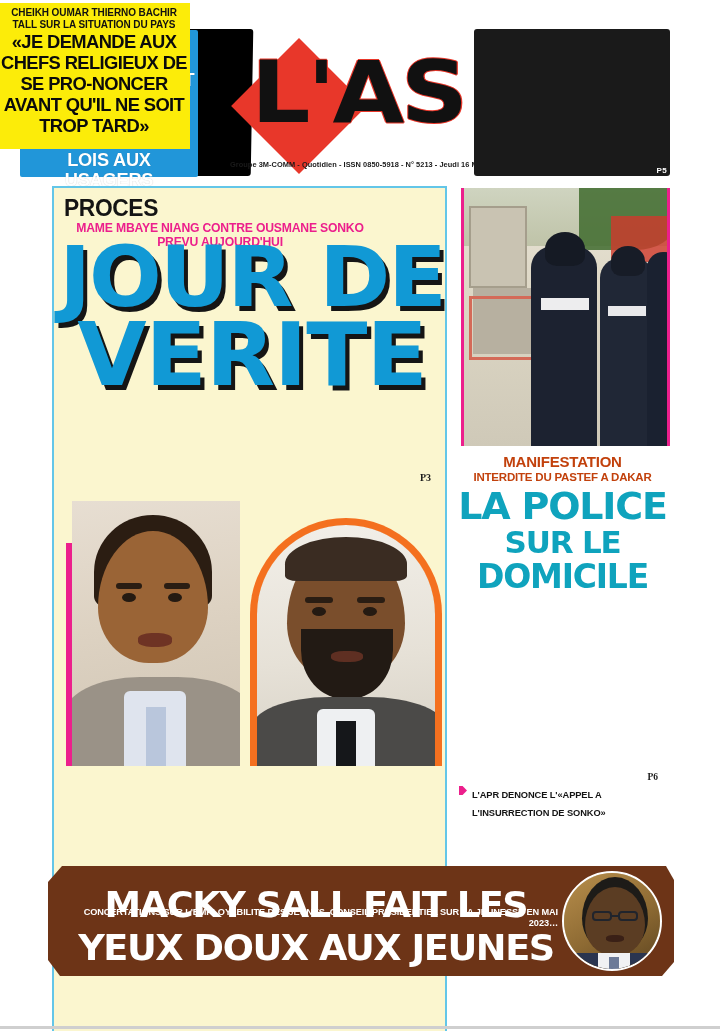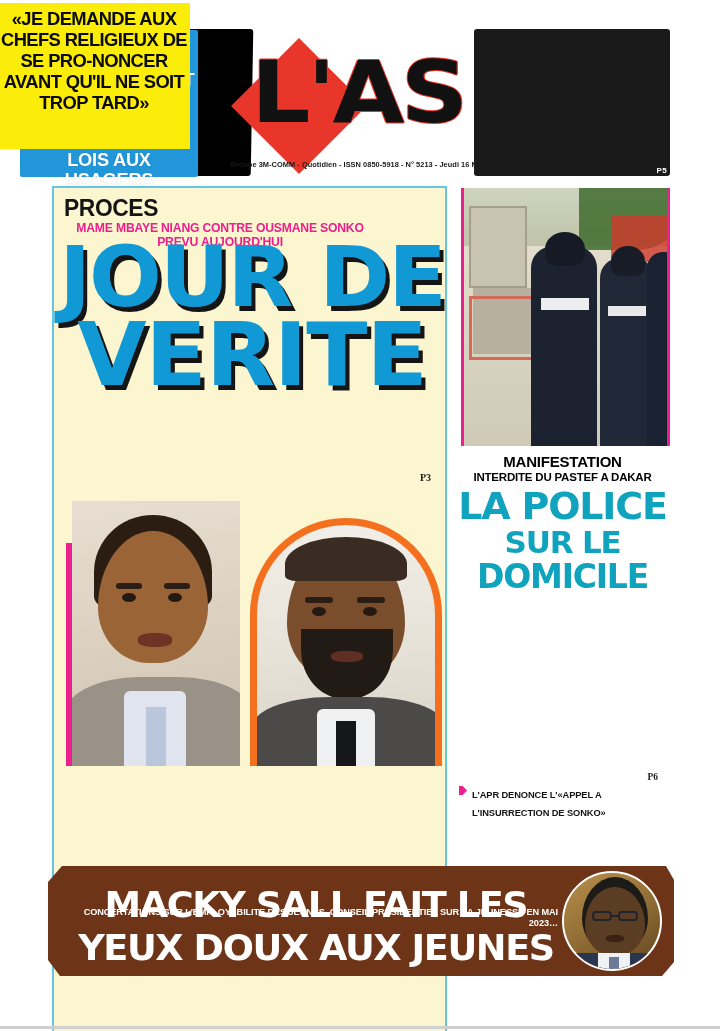--- a/index.html
+++ b/index.html
@@ -163,21 +163,21 @@
   .col-right { position:absolute; left:455px; top:0; width:215px; height:676px; background:#ffffff; }
   .police-photo {
     position:absolute; left:6px; top:2px; width:209px; height:258px; overflow:hidden;
     background:#d9d6cc;
   }
   .police-border-l { position:absolute; left:6px; top:2px; width:3px; height:258px; background:#ec1f8c; }
   .police-border-r { position:absolute; left:212px; top:2px; width:3px; height:258px; background:#ec1f8c; }
 
   .manif-kicker {
     position:absolute; left:0; top:268px; width:215px; text-align:center;
-    color:#000000; font-weight:bold; font-size:15px; line-height:16px;
+    color:#c2410c; font-weight:bold; font-size:15px; line-height:16px;
     letter-spacing:-.2px; text-transform:uppercase;
   }
   .manif-kicker .k2 { display:block; font-size:11.5px; line-height:13px; margin-top:1px; }
 
   .right-head {
     position:absolute; left:0; top:300px; width:215px; text-align:center;
     color:#0fa3bd; font-weight:bold; text-transform:uppercase;
     font-family:"DejaVu Sans", sans-serif; letter-spacing:-1.2px;
   }
   .right-head span { display:block; }
@@ -248,20 +248,21 @@
     <div class="logo-wrap">
       <div class="logo-diamond"></div>
       <div class="logo-text">L'AS</div>
       <div class="logo-byline">Groupe 3M-COMM - Quotidien - ISSN 0850-5918 - N° 5213 - Jeudi 16 Mars 2023</div>
     </div>
 
     <div class="teaser-right">
       <div class="pageref-right">P5</div>
     </div>
     <div class="teaser-right-inner">
+      <div class="teaser-right-kicker">CHEIKH OUMAR THIERNO BACHIR TALL SUR LA SITUATION DU PAYS</div>
       <div class="teaser-right-head">«JE DEMANDE AUX CHEFS RELIGIEUX DE SE PRO-NONCER AVANT QU'IL NE SOIT TROP TARD»</div>
     </div>
   </div>
 
   <div class="main">
 
     <div class="col-left">
 
       <div class="proces-row">
         <span class="proces-word">PROCES</span><span class="proces-sub">MAME MBAYE NIANG CONTRE OUSMANE SONKO PREVU AUJOURD'HUI</span>

